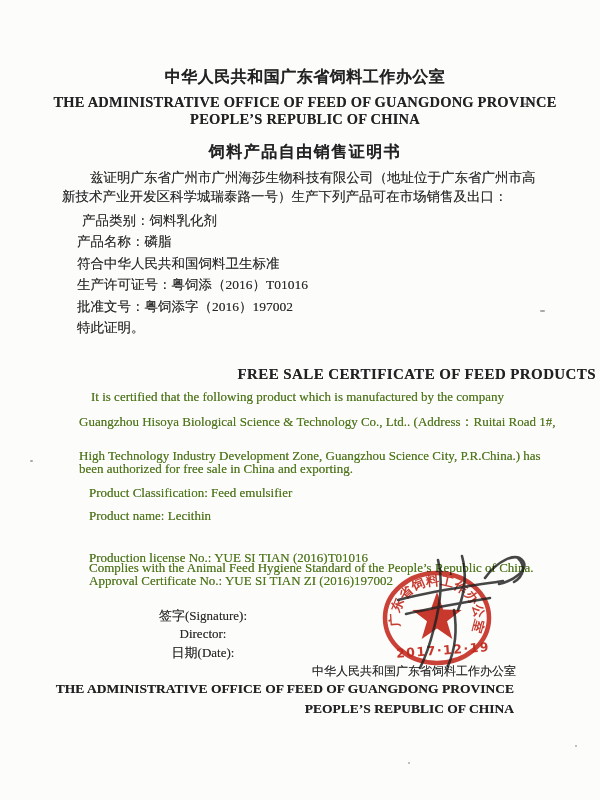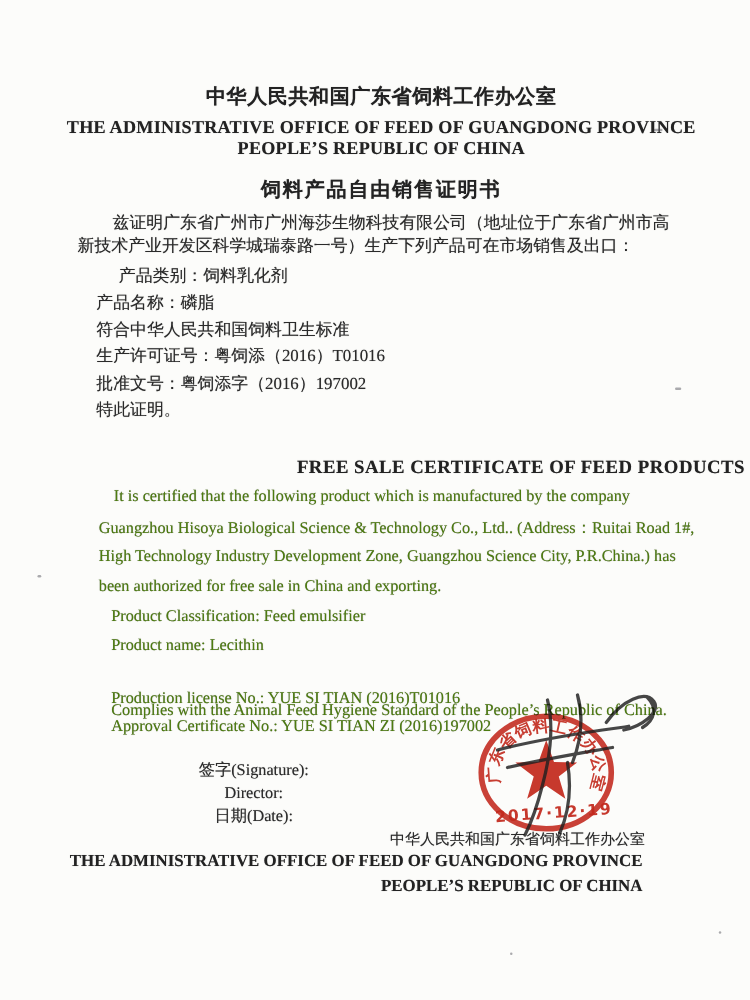--- a/index.html
+++ b/index.html
@@ -32,31 +32,31 @@
 
 <div id="page">
 
   <div class="ln center zh zh-title" style="top:67px">中华人民共和国广东省饲料工作办公室</div>
   <div class="ln center en-title" style="top:94px">THE ADMINISTRATIVE OFFICE OF FEED OF GUANGDONG PROVINCE</div>
   <div class="ln center en-title" style="top:111px">PEOPLE’S REPUBLIC OF CHINA</div>
   <div class="ln center zh cert-title" style="top:142px">饲料产品自由销售证明书</div>
 
   <div class="ln zh zh-body" style="top:169px;left:90px">兹证明广东省广州市广州海莎生物科技有限公司（地址位于广东省广州市高</div>
   <div class="ln zh zh-body" style="top:188px;left:62px">新技术产业开发区科学城瑞泰路一号）生产下列产品可在市场销售及出口：</div>
-  <div class="ln zh zh-body" style="top:212px;left:95px">产品类别：饲料乳化剂</div>
+  <div class="ln zh zh-body" style="top:212px;left:82px">产品类别：饲料乳化剂</div>
   <div class="ln zh zh-body" style="top:233px;left:77px">产品名称：磷脂</div>
   <div class="ln zh zh-body" style="top:255px;left:77px">符合中华人民共和国饲料卫生标准</div>
   <div class="ln zh zh-body" style="top:276px;left:77px">生产许可证号：粤饲添（2016）T01016</div>
   <div class="ln zh zh-body" style="top:298px;left:77px">批准文号：粤饲添字（2016）197002</div>
   <div class="ln zh zh-body" style="top:319px;left:77px">特此证明。</div>
 
   <div class="ln center2 en-sec-title" style="top:366px">FREE SALE CERTIFICATE OF FEED PRODUCTS</div>
   <div class="ln en-body" style="top:389px;left:91px">It is certified that the following product which is manufactured by the company</div>
   <div class="ln en-body" style="top:413px;left:79px">Guangzhou Hisoya Biological Science &amp; Technology Co., Ltd.. (Address：Ruitai Road 1#,</div>
-  <div class="ln en-body" style="top:437px;left:79px">High Technology Industry Development Zone, Guangzhou Science City, P.R.China.) has</div>
+  <div class="ln en-body" style="top:448px;left:79px">High Technology Industry Development Zone, Guangzhou Science City, P.R.China.) has</div>
   <div class="ln en-body" style="top:461px;left:79px">been authorized for free sale in China and exporting.</div>
   <div class="ln en-body" style="top:485px;left:89px">Product Classification: Feed emulsifier</div>
   <div class="ln en-body" style="top:508px;left:89px">Product name: Lecithin</div>
   <div class="ln en-body" style="top:560px;left:89px">Complies with the Animal Feed Hygiene Standard of the People’s Republic of China.</div>
   <div class="ln en-body" style="top:550px;left:89px">Production license No.: YUE SI TIAN (2016)T01016</div>
   <div class="ln en-body" style="top:573px;left:89px">Approval Certificate No.: YUE SI TIAN ZI (2016)197002</div>
 
   <div class="ln zh sig-label" style="top:607px">签字(Signature):</div>
   <div class="ln sig-label" style="top:626px">Director:</div>
   <div class="ln zh sig-label" style="top:644px">日期(Date):</div>

